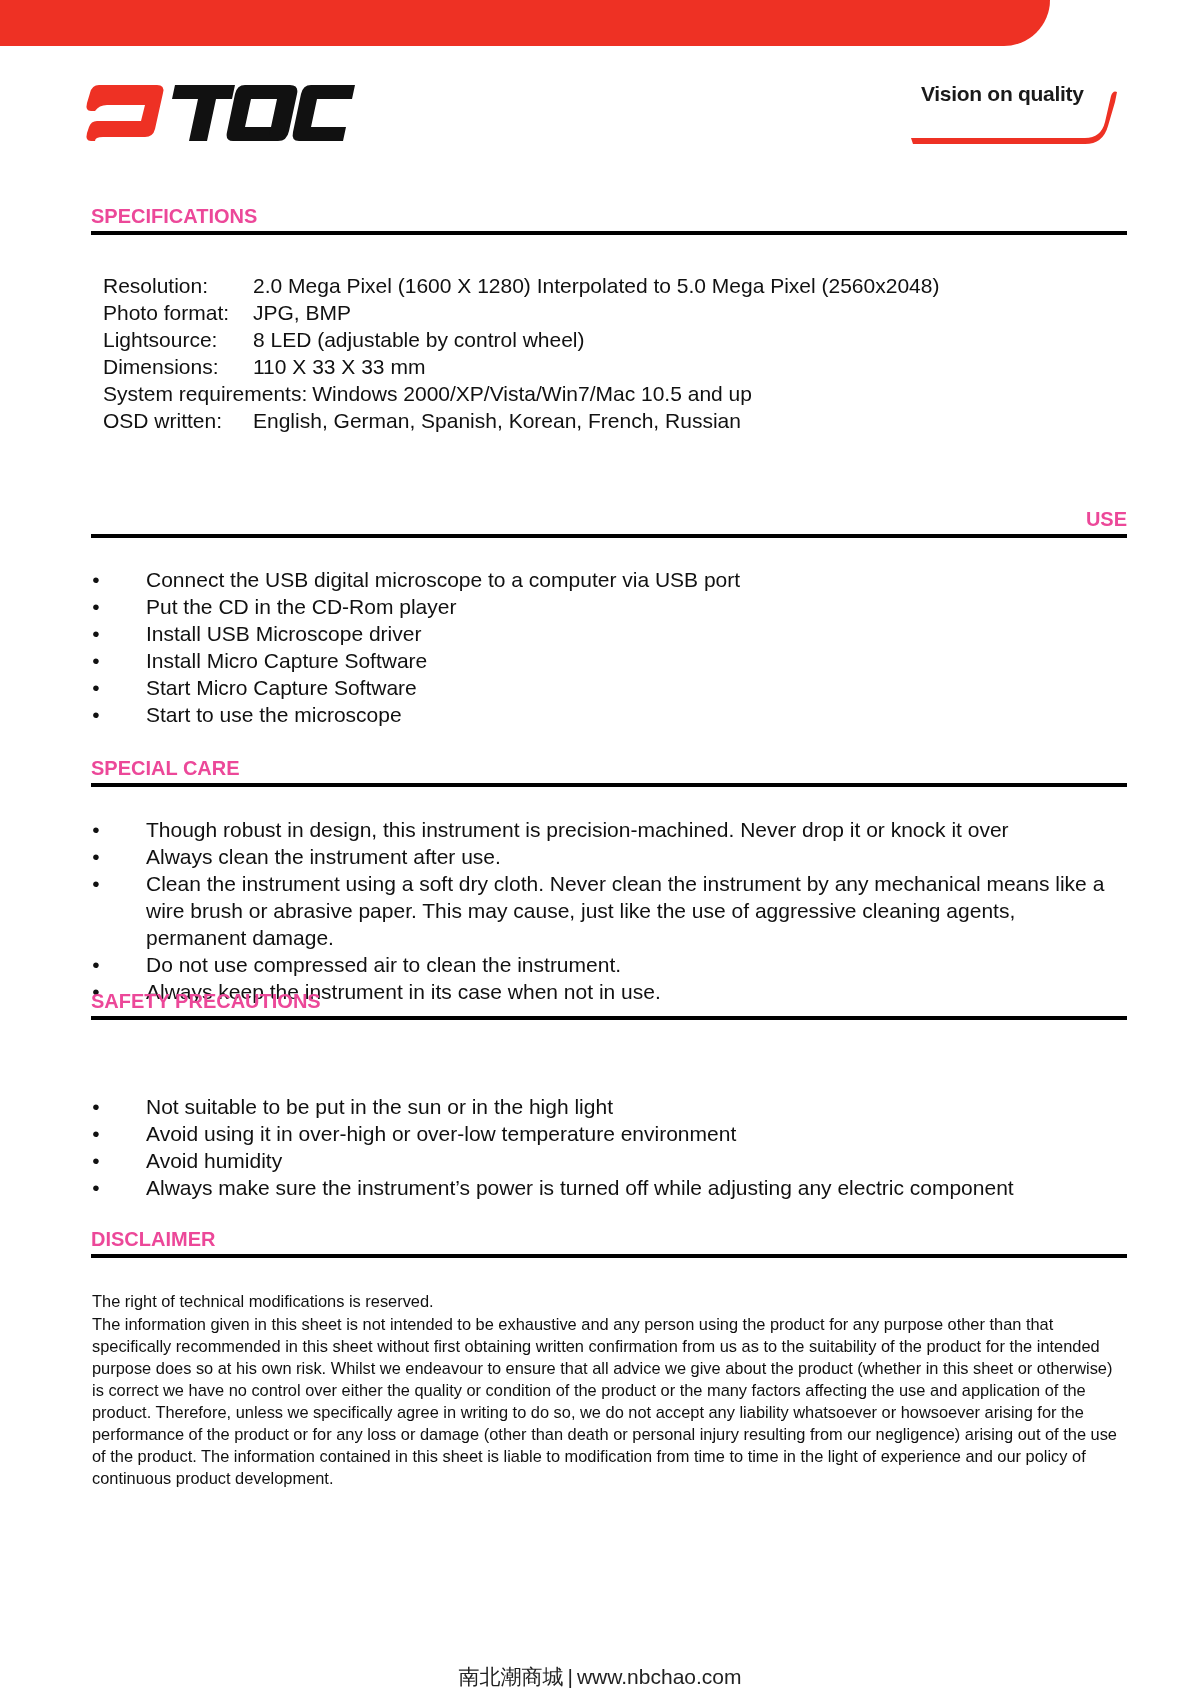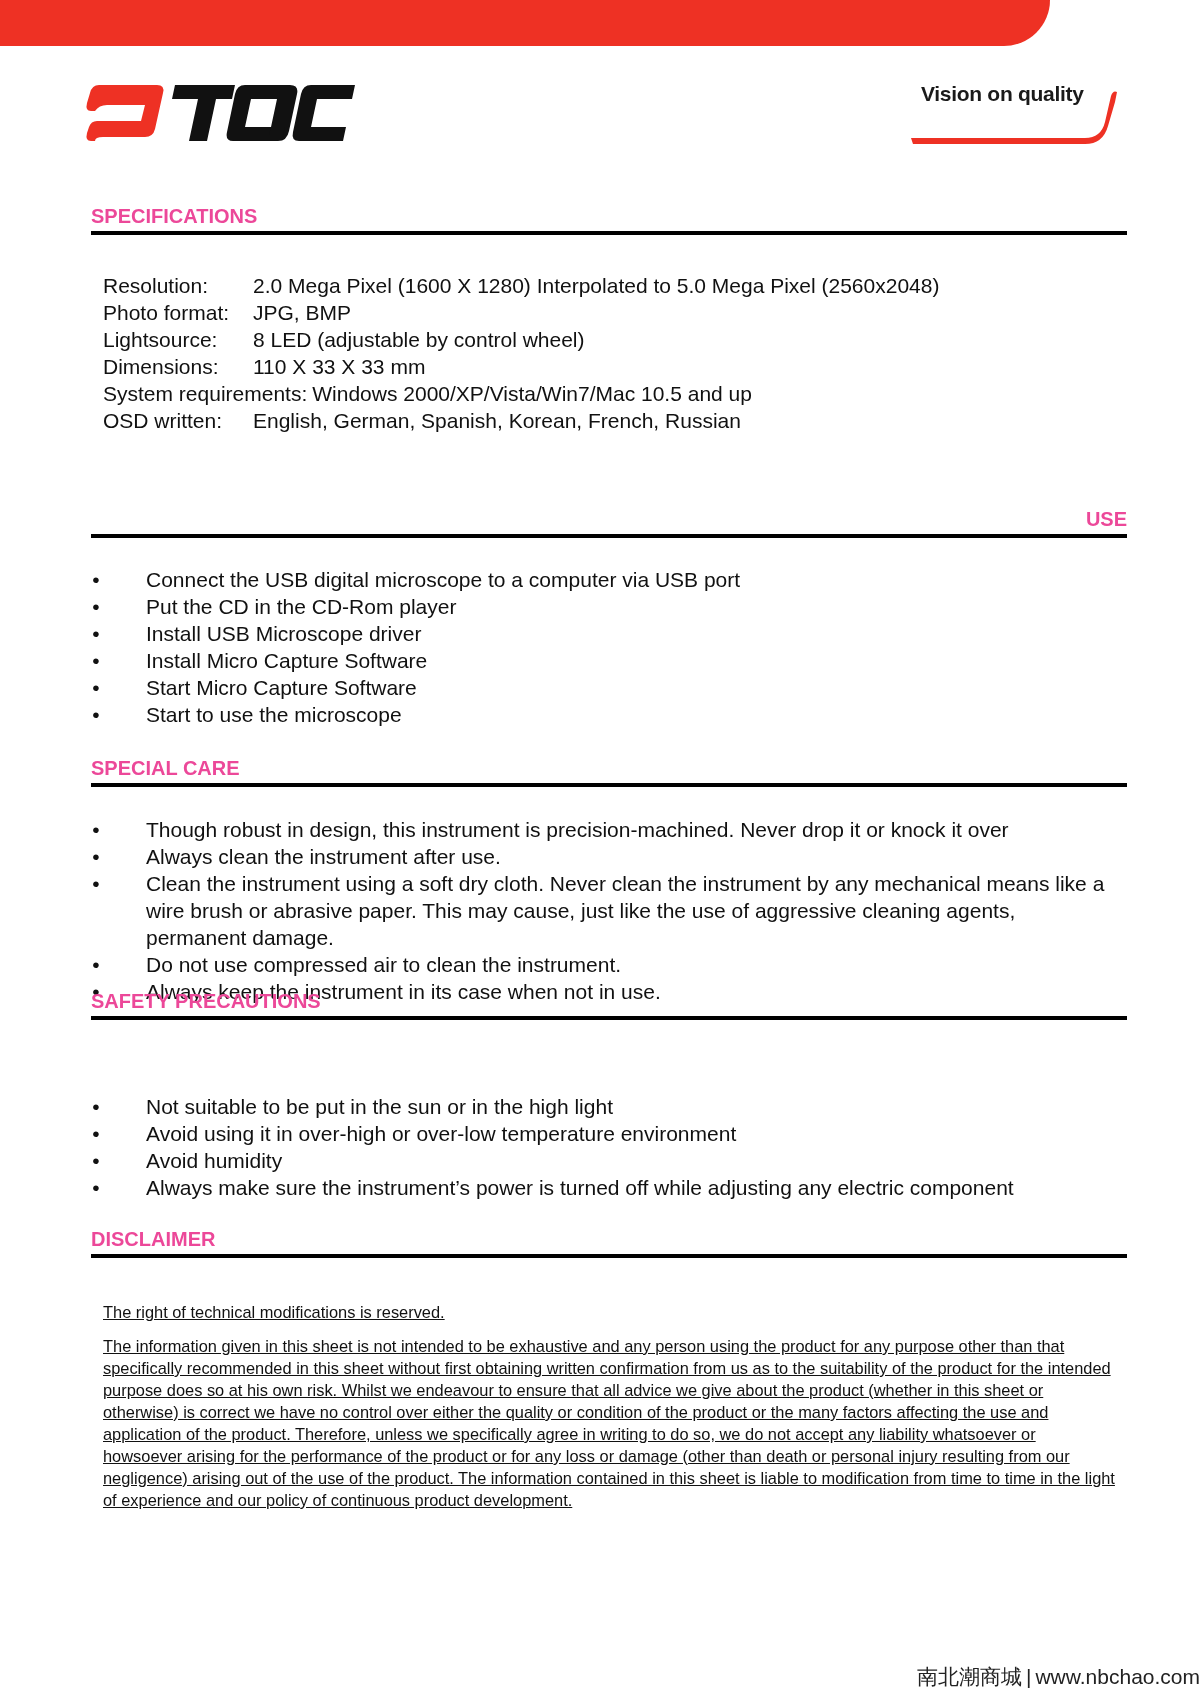--- a/index.html
+++ b/index.html
@@ -18,22 +18,22 @@
   .spec-list { position: absolute; left: 91px; top: 272px; font-size: 21px; line-height: 27px; margin-left: 12px; }
   .spec-row { display: flex; white-space: nowrap; }
   .spec-label { display: inline-block; width: 150px; }
   .spec-row.wide .spec-label { width: auto; margin-right: 5px; }
   .bullets { position: absolute; left: 91px; list-style: none; margin: 0; padding: 0;
              font-size: 21px; line-height: 27px; width: 1030px; }
   .bullets li { position: relative; padding-left: 55px; }
   .bullets li .dot { position: absolute; left: 0; top: 0; width: 10px; text-align: center; }
   .disclaimer { position: absolute; left: 91px; top: 1289px; width: 1036px;
                 font-size: 16.4px; line-height: 22px; color: #111; }
-  .disclaimer p { margin: 12px; text-decoration: underline; }
-  .footer { position: absolute; left: 0; top: 1663px; width: 1200px; text-align: right;
+  .disclaimer p { margin: 1px; }
+  .footer { position: absolute; left: 0; top: 1663px; width: 1200px; text-align: center;
             font-size: 21px; color: #222; }
   .footer .sep { margin: 0 4px; }
 </style>
 </head>
 <body>
 
 <div class="topband"></div>
 
 <div class="logo">
   <svg width="270" height="62" viewBox="0 0 270 62">

